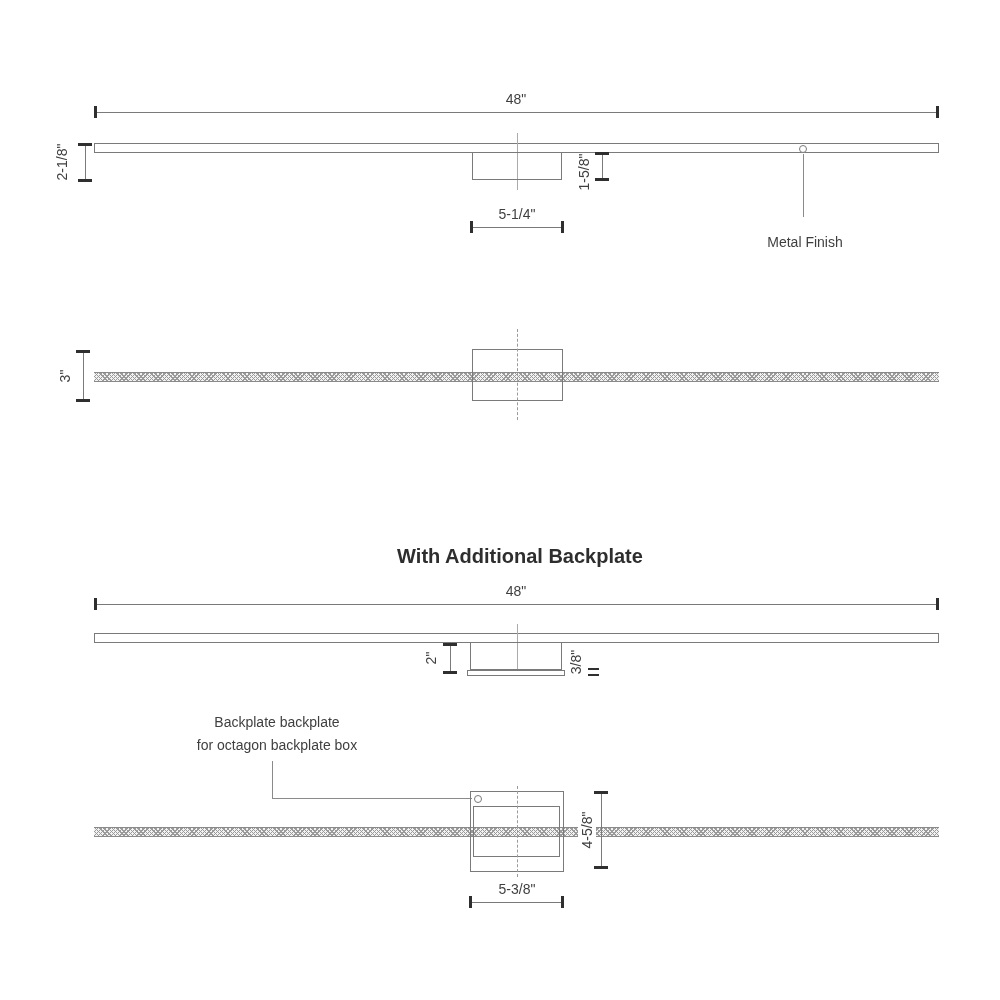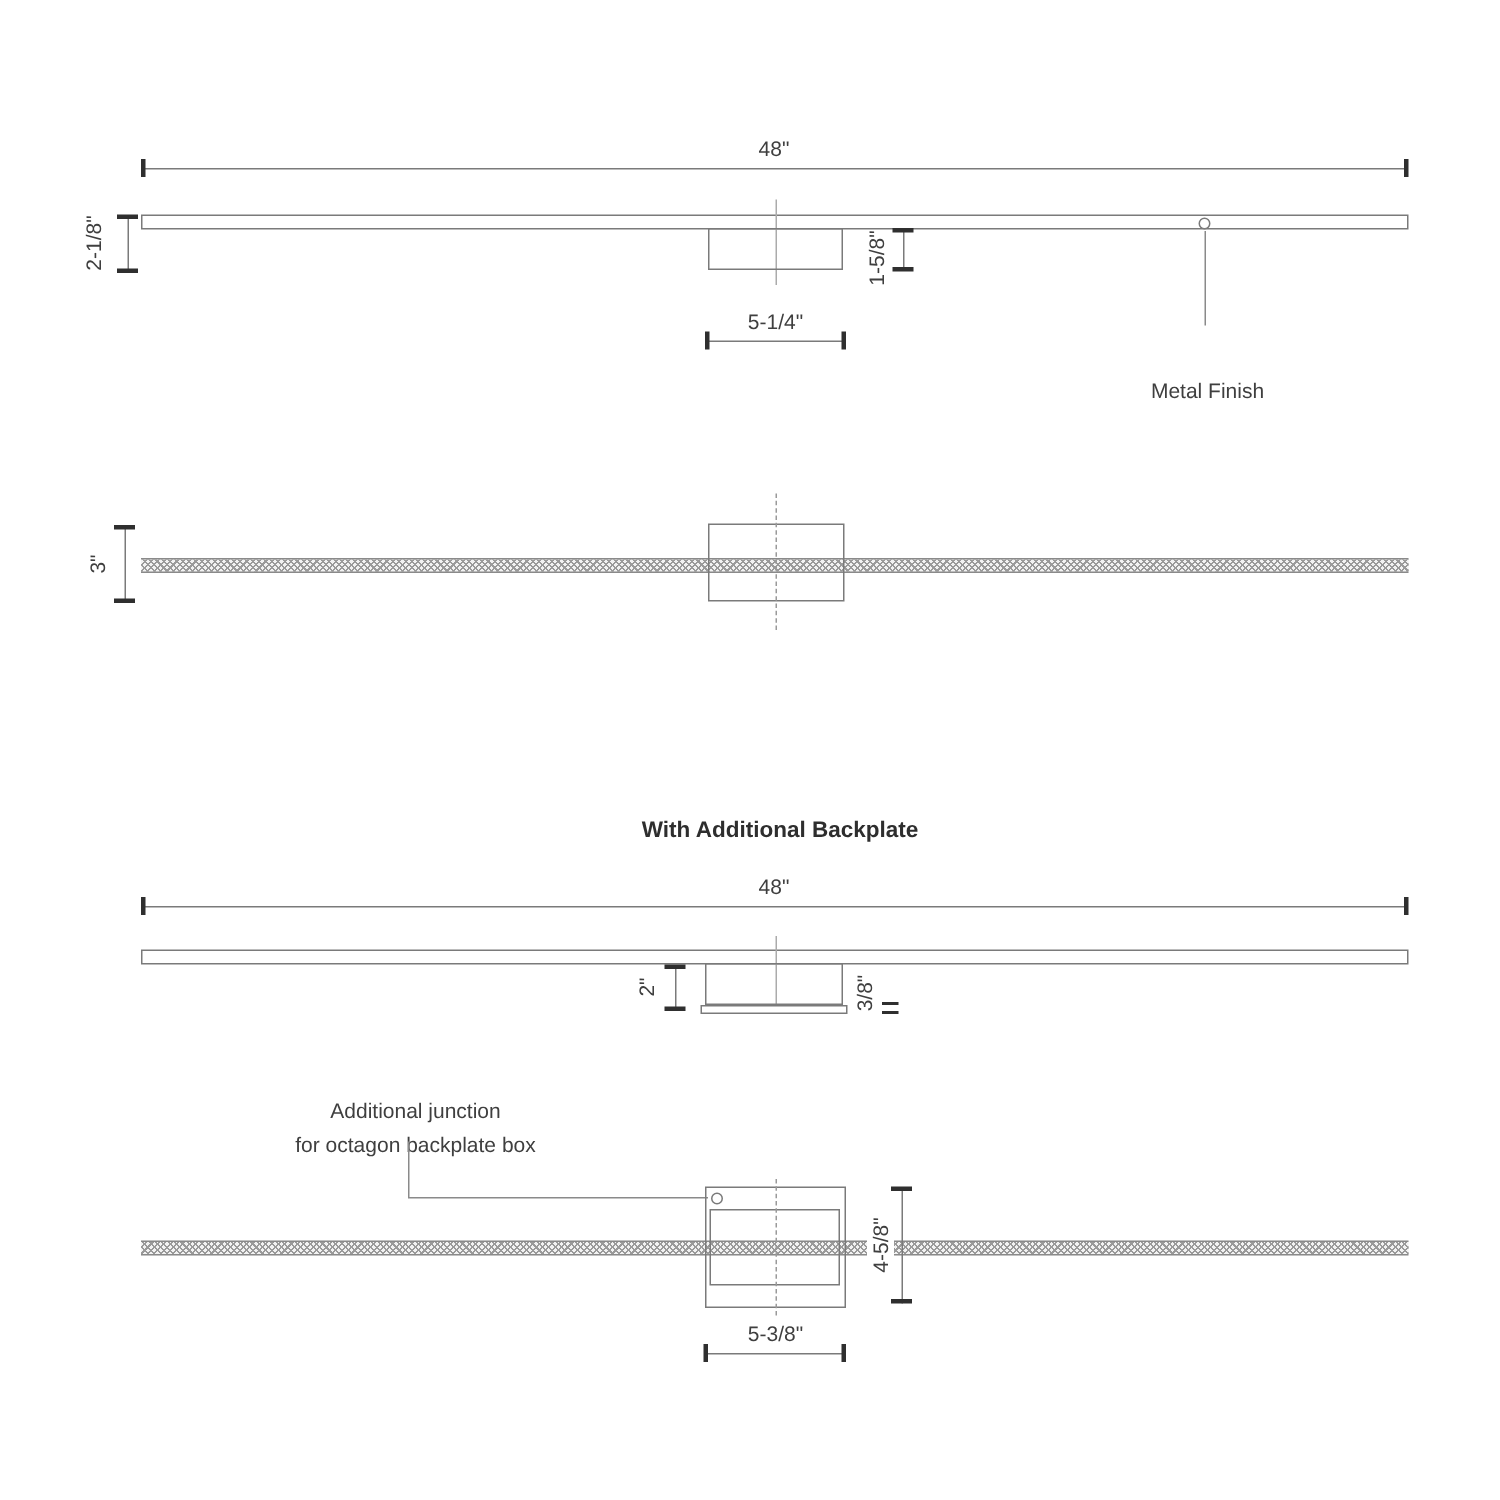--- a/index.html
+++ b/index.html
@@ -27,22 +27,22 @@
     border-top:1px solid #8a8a8a;border-bottom:1px solid #8a8a8a;
     background-image:
       repeating-linear-gradient(45deg,#9a9a9a 0 1px,transparent 1px 3px),
       repeating-linear-gradient(-45deg,#9a9a9a 0 1px,transparent 1px 3px);
     background-color:#f2f2f2;
   }
   
   .dim{position:absolute;font-size:14px;white-space:nowrap;transform:translateX(-50%);color:#3f3f3f;}
   .dim-rot{position:absolute;font-size:14px;white-space:nowrap;
     transform:translate(-50%,-50%) rotate(-90deg);color:#3f3f3f;}
-  .callout{position:absolute;font-size:14px;white-space:nowrap;transform:translateX(-50%);color:#3f3f3f;margin-top:18px;}
-  .title{position:absolute;font-size:15px;font-weight:bold;white-space:nowrap;
+  .callout{position:absolute;font-size:14px;white-space:nowrap;transform:translateX(-50%);color:#3f3f3f;}
+  .title{position:absolute;font-size:20px;font-weight:bold;white-space:nowrap;
     transform:translateX(-50%);color:#2e2e2e;}
   .circle{position:absolute;width:8px;height:8px;border:1px solid #7a7a7a;border-radius:50%;
     background:#fff;box-sizing:border-box;}
   .onhatch{background:#ffffff;padding:1px 3px;z-index:5;}
 </style>
 </head>
 <body>
 
 <div id="canvas">
 
@@ -97,21 +97,21 @@
 
   <div class="vline" style="left:450px;top:644px;height:29px;"></div>
   <div class="tick-h" style="left:443px;top:643px;"></div>
   <div class="tick-h" style="left:443px;top:671px;"></div>
   <div class="dim-rot" style="left:431px;top:658px;">2"</div>
 
   <div class="dim-rot" style="left:576px;top:662px;">3/8"</div>
   <div class="tick-thin" style="left:588px;top:668px;"></div>
   <div class="tick-thin" style="left:588px;top:674px;"></div>
 
-  <div class="callout" style="left:277px;top:714px;">Additional junction</div>
+  <div class="callout" style="left:277px;top:714px;">Backplate backplate</div>
   <div class="callout" style="left:277px;top:737px;">for octagon backplate box</div>
   <div class="vline leader" style="left:272px;top:761px;height:37px;"></div>
   <div class="hline leader" style="left:272px;top:798px;width:200px;"></div>
 
   <div class="hatch" style="left:94px;top:827px;width:845px;"></div>
   <div class="frame" style="left:470px;top:791px;width:94px;height:81px;"></div>
   <div class="frame" style="left:473px;top:806px;width:87px;height:51px;"></div>
   <div class="cl-dash" style="left:517px;top:786px;height:91px;"></div>
   <div class="circle" style="left:474px;top:795px;"></div>
 

